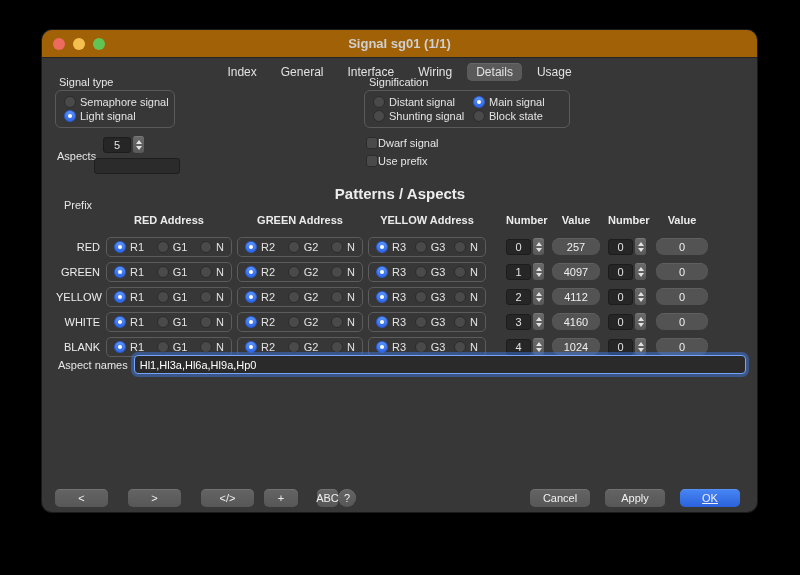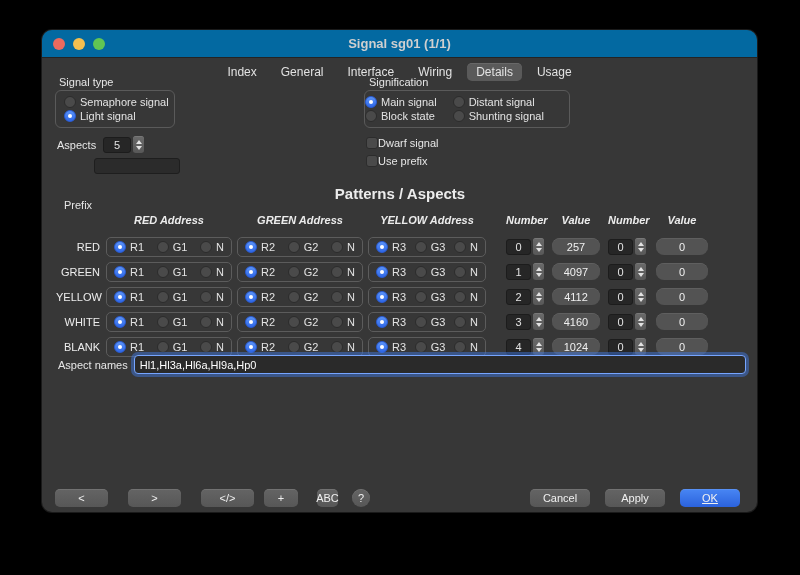--- a/index.html
+++ b/index.html
@@ -2,21 +2,21 @@
 <html><head>
 <meta charset="utf-8">
 <style>
   * { margin:0; padding:0; box-sizing:border-box; }
   html,body { width:800px; height:575px; background:#000; overflow:hidden;
     font-family:"Liberation Sans", sans-serif; }
   .window { position:absolute; left:42px; top:30px; width:715px; height:482px;
     background:#373737; border-radius:10px; overflow:hidden;
     box-shadow:0 0 0 1px rgba(255,255,255,.10), 0 22px 50px rgba(0,0,0,.7); }
   
-  .titlebar { height:28px; background:#0369a1; border-bottom:1px solid #242424;
+  .titlebar { height:28px; background:#a16207; border-bottom:1px solid #242424;
     display:flex; align-items:center; justify-content:center; position:relative; }
   .traffic { position:absolute; left:11px; top:8px; display:flex; gap:8px; }
   .dot { width:12px; height:12px; border-radius:50%; }
   .dot.red{ background:#ec6a5e; } .dot.yellow{ background:#f5bf4f; } .dot.green{ background:#61c554; }
   .title { font-size:13px; font-weight:bold; color:#cfcfcf; }
   
   .tabbar { display:flex; justify-content:center; gap:6px; padding:5px 0 3px; }
   .tab { font-size:12px; color:#e2e2e2; padding:2px 9px; border-radius:5px; cursor:default; }
   .tab.selected { background:#5a5a5a; box-shadow:inset 0 .5px 0 rgba(255,255,255,.18); }
   
@@ -45,21 +45,21 @@
   .tri-down { width:0; height:0; border-left:3px solid transparent; border-right:3px solid transparent;
     border-top:4px solid #e2e2e2; }
   .textinput { height:16px; background:#2b2b2b; border:1px solid #1e1e1e; border-radius:3px;
     color:#eee; font-size:11px; padding:0 4px; font-family:"Liberation Sans", sans-serif; }
   .valbox { height:17px; background:#535353; border-radius:8px; color:#f0f0f0; font-size:11px;
     display:flex; align-items:center; justify-content:center;
     box-shadow:inset 0 .5px 0 rgba(255,255,255,.14); }
   
   .patterns { position:absolute; left:14px; top:155px; width:688px; }
   .ptitle { text-align:center; font-size:15px; font-weight:bold; color:#ececec; }
-  .phead { display:flex; align-items:flex-start; margin:12px 0 8px;font-style:italic; }
+  .phead { display:flex; align-items:flex-start; margin:12px 0 8px; }
   .hc { font-size:11px; font-weight:bold; color:#ececec; text-align:center; }
   .prow { display:flex; align-items:center; height:25px; }
   .rlabel { font-size:11px; color:#ededed; text-align:right; }
   .rgroup { height:20px; border:1px solid #5c5c5c; border-radius:5px; display:flex;
     align-items:center; justify-content:space-between; padding:0 7px; }
   .c-label{ width:44px; margin-right:6px; } .c-g1{ width:126px; margin-right:5px; }
   .c-g2{ width:126px; margin-right:5px; } .c-g3{ width:118px; margin-right:20px; }
   .c-n1{ width:38px; margin-right:8px; } .c-v1{ width:48px; margin-right:8px; }
   .c-n2{ width:38px; margin-right:10px; } .c-v2{ width:52px; }
   
@@ -108,43 +108,43 @@
       </span>
       <span class="ropt">
         <span class="radio on"></span>
         <span class="rtext">Light signal</span>
       </span>
     </div>
   </div>
 
   <span class="grouplabel" style="left:327px; top:46px;">Signification</span>
   <div class="groupbox" style="left:322px; top:60px; width:206px; height:38px; display:flex;">
+    <div class="vradios" style="width:108px;">
+      <span class="ropt">
+        <span class="radio"></span>
+        <span class="rtext">Distant signal</span>
+      </span>
+      <span class="ropt">
+        <span class="radio"></span>
+        <span class="rtext">Shunting signal</span>
+      </span>
+    </div>
     <div class="vradios" style="padding-left:0;">
       <span class="ropt">
         <span class="radio on"></span>
         <span class="rtext">Main signal</span>
       </span>
       <span class="ropt">
         <span class="radio"></span>
         <span class="rtext">Block state</span>
       </span>
     </div>
-    <div class="vradios" style="width:108px;">
-      <span class="ropt">
-        <span class="radio"></span>
-        <span class="rtext">Distant signal</span>
-      </span>
-      <span class="ropt">
-        <span class="radio"></span>
-        <span class="rtext">Shunting signal</span>
-      </span>
-    </div>
-  </div>
-
-  <span class="fieldlabel" style="position:absolute; left:15px; top:109px;">Aspects</span>
+  </div>
+
+  <span class="fieldlabel" style="position:absolute; left:15px; top:120px;">Aspects</span>
   <div class="numwrap" style="position:absolute; left:61px; top:106px;">
     <span class="numbox" style="width:28px;">5</span>
     <span class="stepper">
       <span class="tri-up"></span>
       <span class="tri-down"></span>
     </span>
   </div>
 
   <span class="fieldlabel" style="position:absolute; left:22px; top:131px;margin-top:38px;">Prefix</span>
   <input class="textinput" style="position: absolute; left: 52px; top: 128px; width: 86px;" value="">
@@ -486,21 +486,21 @@
   <div class="aspectrow">
     <span class="fieldlabel">Aspect names</span>
     <input class="aspectinput" value="Hl1,Hl3a,Hl6a,Hl9a,Hp0" style="">
   </div>
 
   <div class="footer">
     <div class="btn" style="width:53px; margin-right:20px;">&lt;</div>
     <div class="btn" style="width:53px; margin-right:20px;">&gt;</div>
     <div class="btn" style="width:53px; margin-right:10px;">&lt;/&gt;</div>
     <div class="btn" style="width:34px; margin-right:19px;">+</div>
-    <div class="btn" style="width:21px; margin-right:14px;">ABC</div>
+    <div class="btn" style="width:21px; ">ABC</div>
     <div class="btn round">?</div>
     <div class="spacer"></div>
     <div class="btn" style="width:60px; margin-right:15px;">Cancel</div>
     <div class="btn" style="width:60px; margin-right:15px;">Apply</div>
     <div class="btn primary" style="width:60px;text-decoration:underline;">OK</div>
   </div>
 
 </div>
 
 </body></html>

